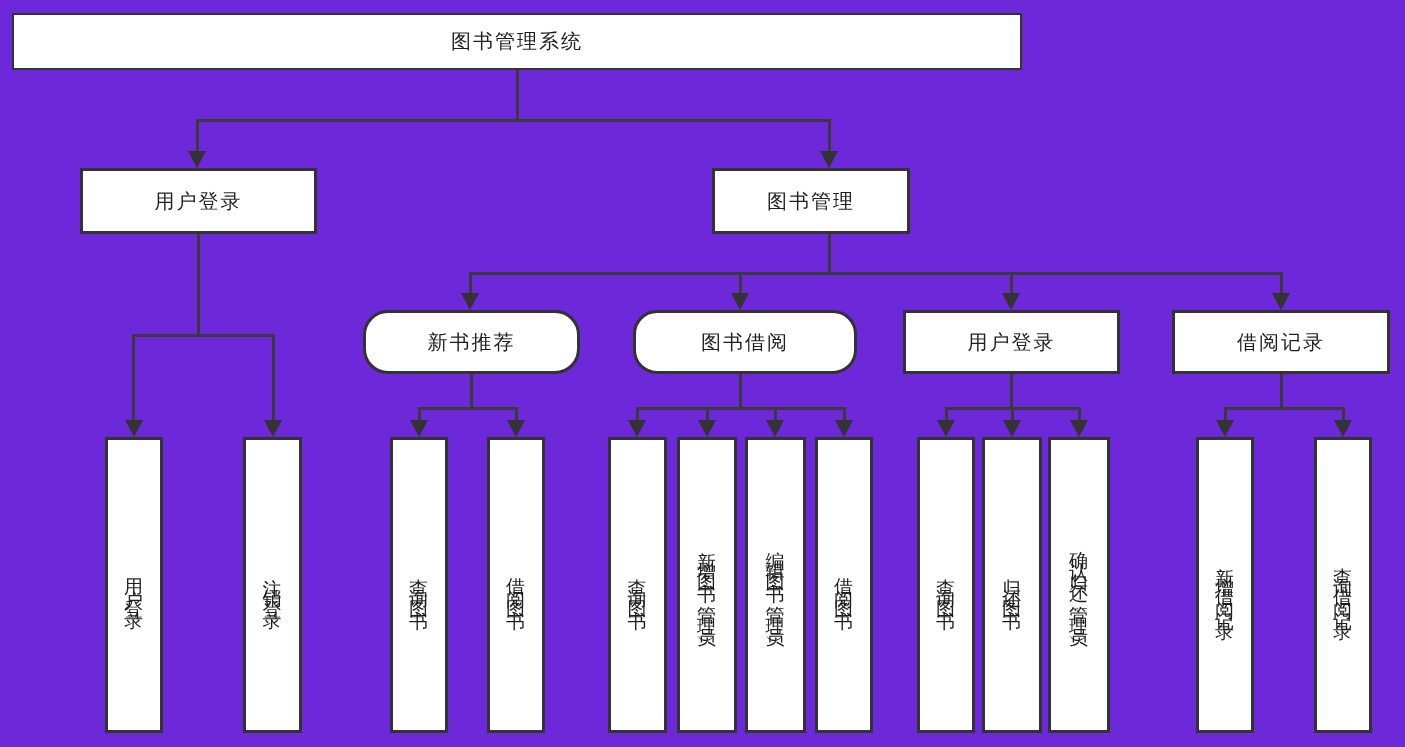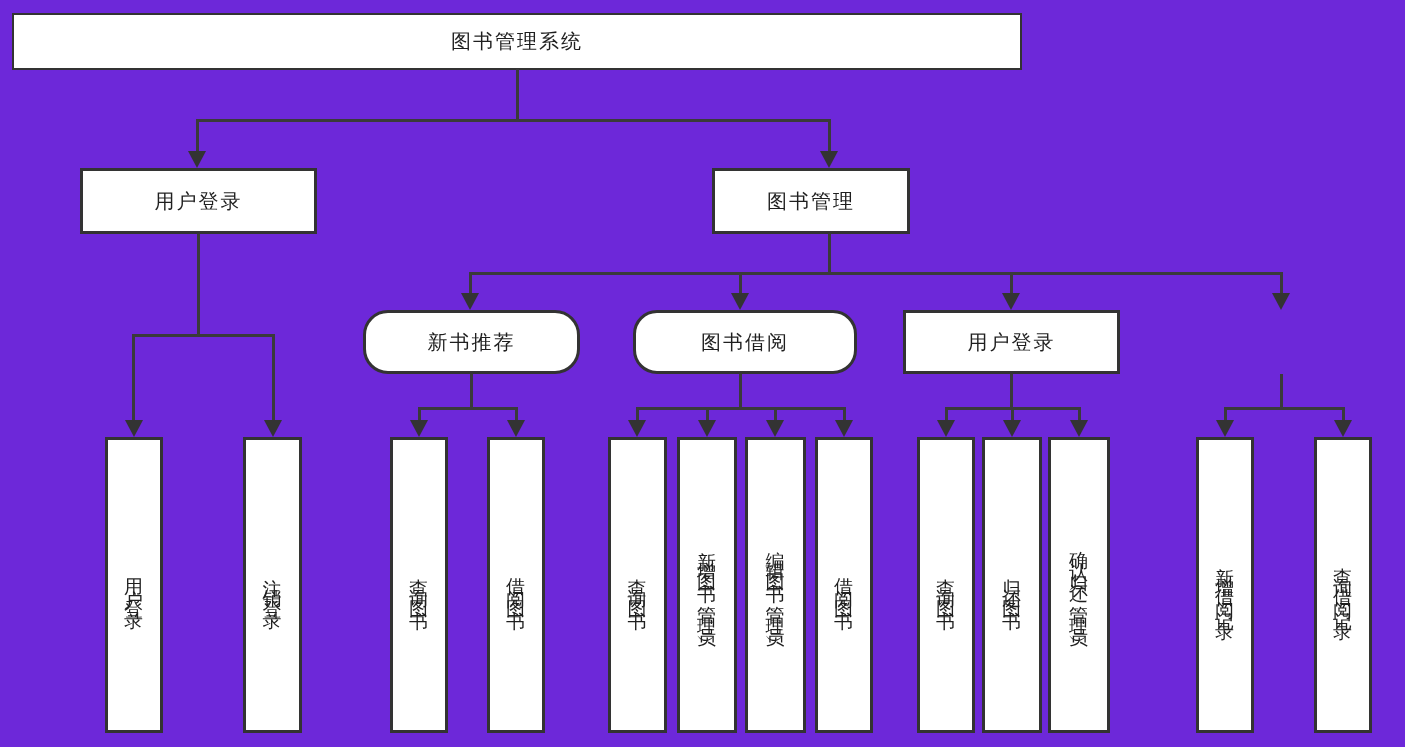--- a/index.html
+++ b/index.html
@@ -61,20 +61,21 @@
   <div class="vline" style="left:739px; top:272px; height:24px;"></div>
   <div class="arrow" style="left:731px; top:293px;"></div>
   <div class="vline" style="left:1010px; top:272px; height:24px;"></div>
   <div class="arrow" style="left:1002px; top:293px;"></div>
   <div class="vline" style="left:1280px; top:272px; height:24px;"></div>
   <div class="arrow" style="left:1272px; top:293px;"></div>
 
   <div class="node h-node" style="left:363px; top:310px; width:217px; height:64px;border-radius:25px;">新书推荐</div>
   <div class="node h-node" style="left:633px; top:310px; width:224px; height:64px;border-radius:24px;">图书借阅</div>
   <div class="node h-node" style="left:903px; top:310px; width:217px; height:64px;">用户登录</div>
+  <div class="node h-node" style="left:1172px; top:310px; width:218px; height:64px;">借阅记录</div>
 
   <div class="vline" style="left:470px; top:374px; height:36px;"></div>
   <div class="hline" style="left:418px; top:407px; width:100px;"></div>
   <div class="vline" style="left:418px; top:407px; height:18px;"></div>
   <div class="arrow" style="left:410px; top:420px;"></div>
   <div class="vline" style="left:515px; top:407px; height:18px;"></div>
   <div class="arrow" style="left:507px; top:420px;"></div>
 
   <div class="vline" style="left:739px; top:374px; height:36px;"></div>
   <div class="hline" style="left:636px; top:407px; width:210px;"></div>

